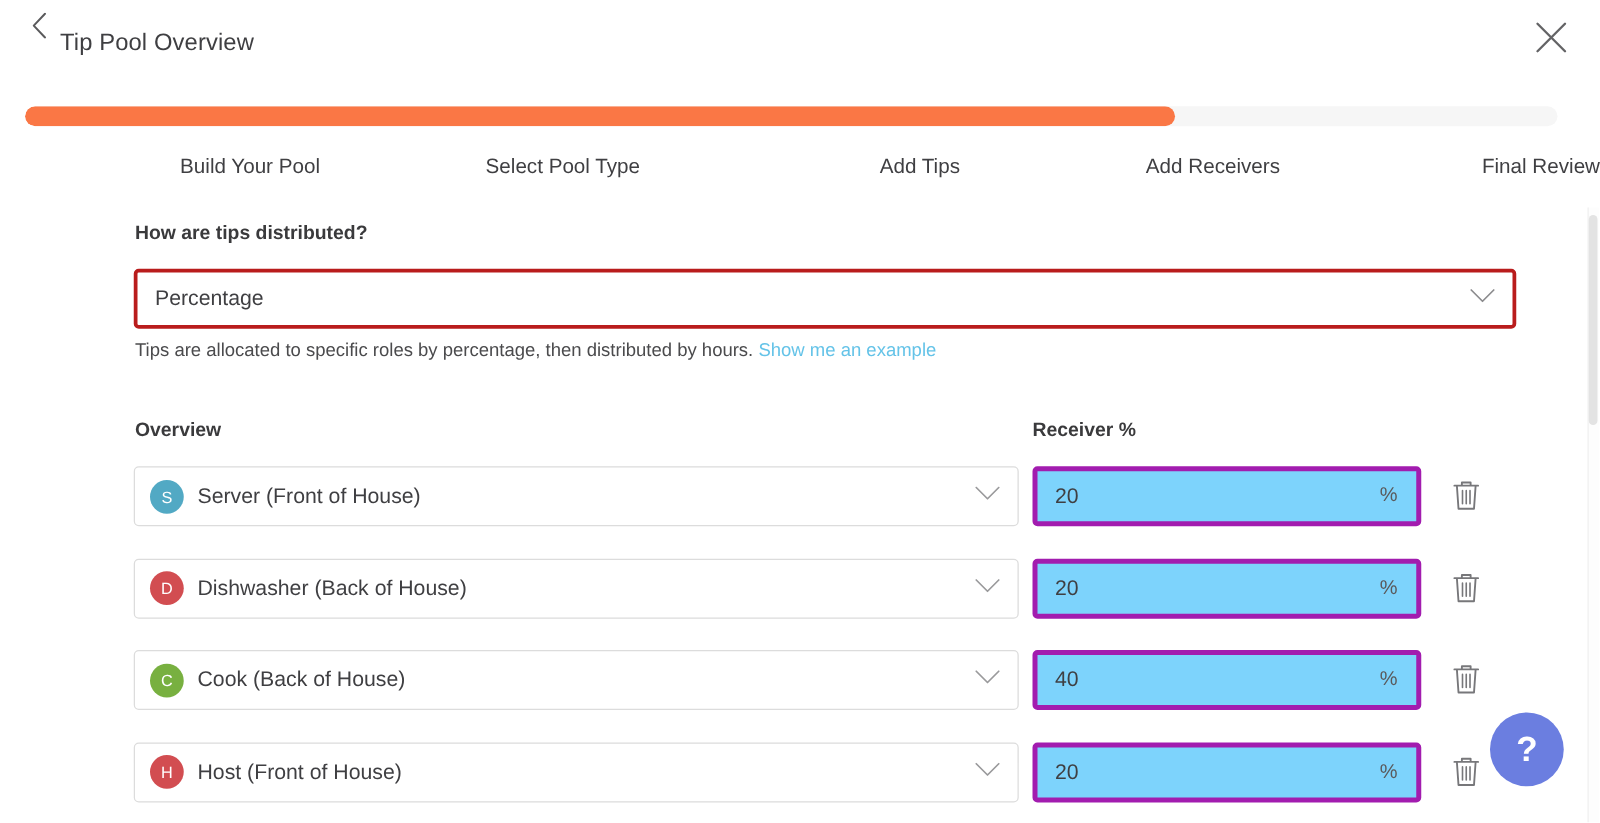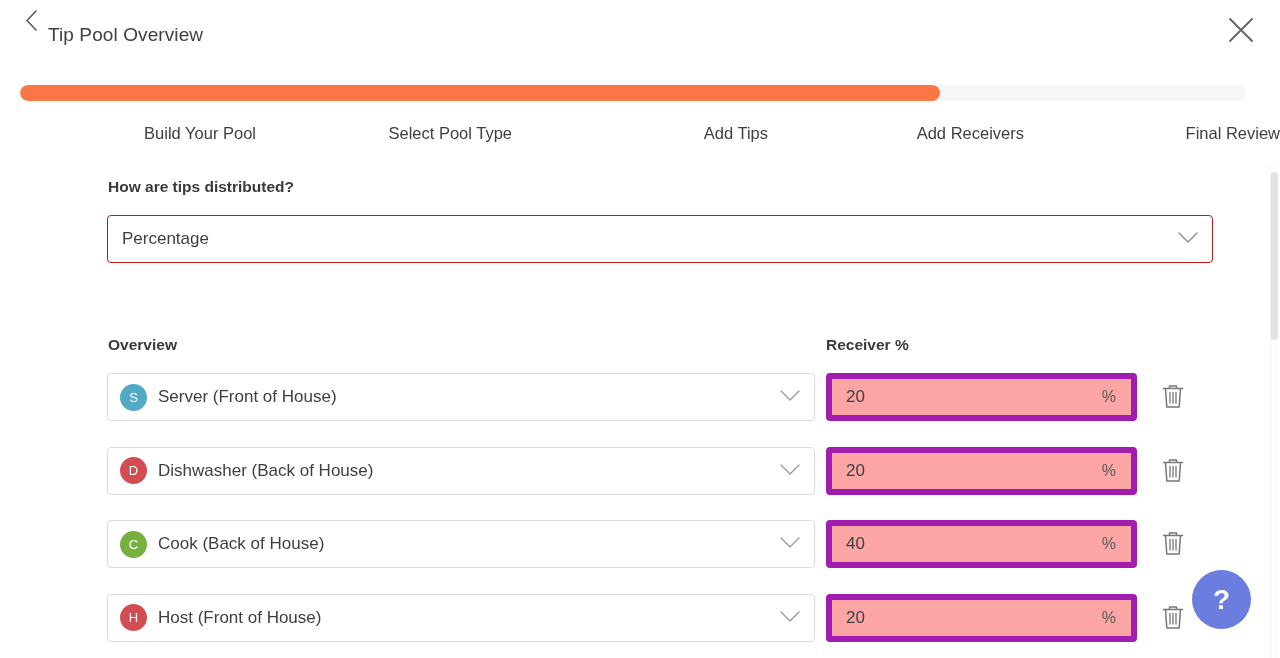--- a/index.html
+++ b/index.html
@@ -55,21 +55,21 @@
   
   .content { position:absolute; left:0; top:168px; width:1280px; height:490px; }
 
   .field-label {
     position:absolute; left:108px; top:10px;
     font-size:15.5px; font-weight:bold; color:#3a3a3c;
   }
   .select-main {
     position:absolute; left:107px; top:47px;
     width:1106px; height:48px;
-    border:1px solid #b91c1c; border-radius:4px; background:#fff;
+    border:3px solid #b91c1c; border-radius:4px; background:#fff;
     display:flex; align-items:center;
     cursor:pointer;
   }
   .select-main .val {
     font-size:17px; color:#3f3f42; padding-left:14px;
   }
   .select-main .chev {
     position:absolute; right:14px; top:50%; transform:translateY(-50%);
   }
   .helper {
@@ -106,21 +106,21 @@
   }
   .rcv-name {
     margin-left:11px; font-size:17px; color:#3f3f42;
     white-space:nowrap; overflow:hidden;
   }
   .rcv-select .chev { position:absolute; right:14px; top:50%; transform:translateY(-50%); }
 
   .pct-input {
     position:absolute; left:826px; top:0;
     width:311px; height:48px;
-    border:6px solid #a21caf; border-radius:4px; background:#fca5a5;
+    border:4px solid #a21caf; border-radius:4px; background:#7dd3fc;
     display:flex; align-items:center; cursor:text;
   }
   .pct-input .num { font-size:17px; color:#3f3f42; padding-left:14px; }
   .pct-input .pct-sign {
     position:absolute; right:15px; top:50%; transform:translateY(-50%);
     font-size:16px; color:#5a5a5c;
   }
   .trash {
     position:absolute; left:1160px; top:9px;
     width:28px; height:30px; cursor:pointer;
@@ -185,20 +185,24 @@
 
     <div class="select-main">
       <span class="val">Percentage</span>
       <span class="chev">
         <svg width="20" height="12" viewBox="0 0 20 12">
           <path d="M1 1 L10 10 L19 1" fill="none" stroke="#8c8c8e" stroke-width="1.4" stroke-linecap="round" stroke-linejoin="round"></path>
         </svg>
       </span>
     </div>
 
+    <div class="helper">
+      <span>Tips are allocated to specific roles by percentage, then distributed by hours.</span>
+      <a href="#" style="color: rgb(100, 195, 232);">Show me an example</a>
+    </div>
 
     <div class="col-head-left">Overview</div>
     <div class="col-head-right">Receiver %</div>
 
     <div class="rows" id="rows">
         <div class="row">
           <div class="rcv-select">
             <span class="avatar" style="background:#52a9c4">S</span>
             <span class="rcv-name">Server (Front of House)</span>
             <span class="chev"><svg width="20" height="12" viewBox="0 0 20 12">

